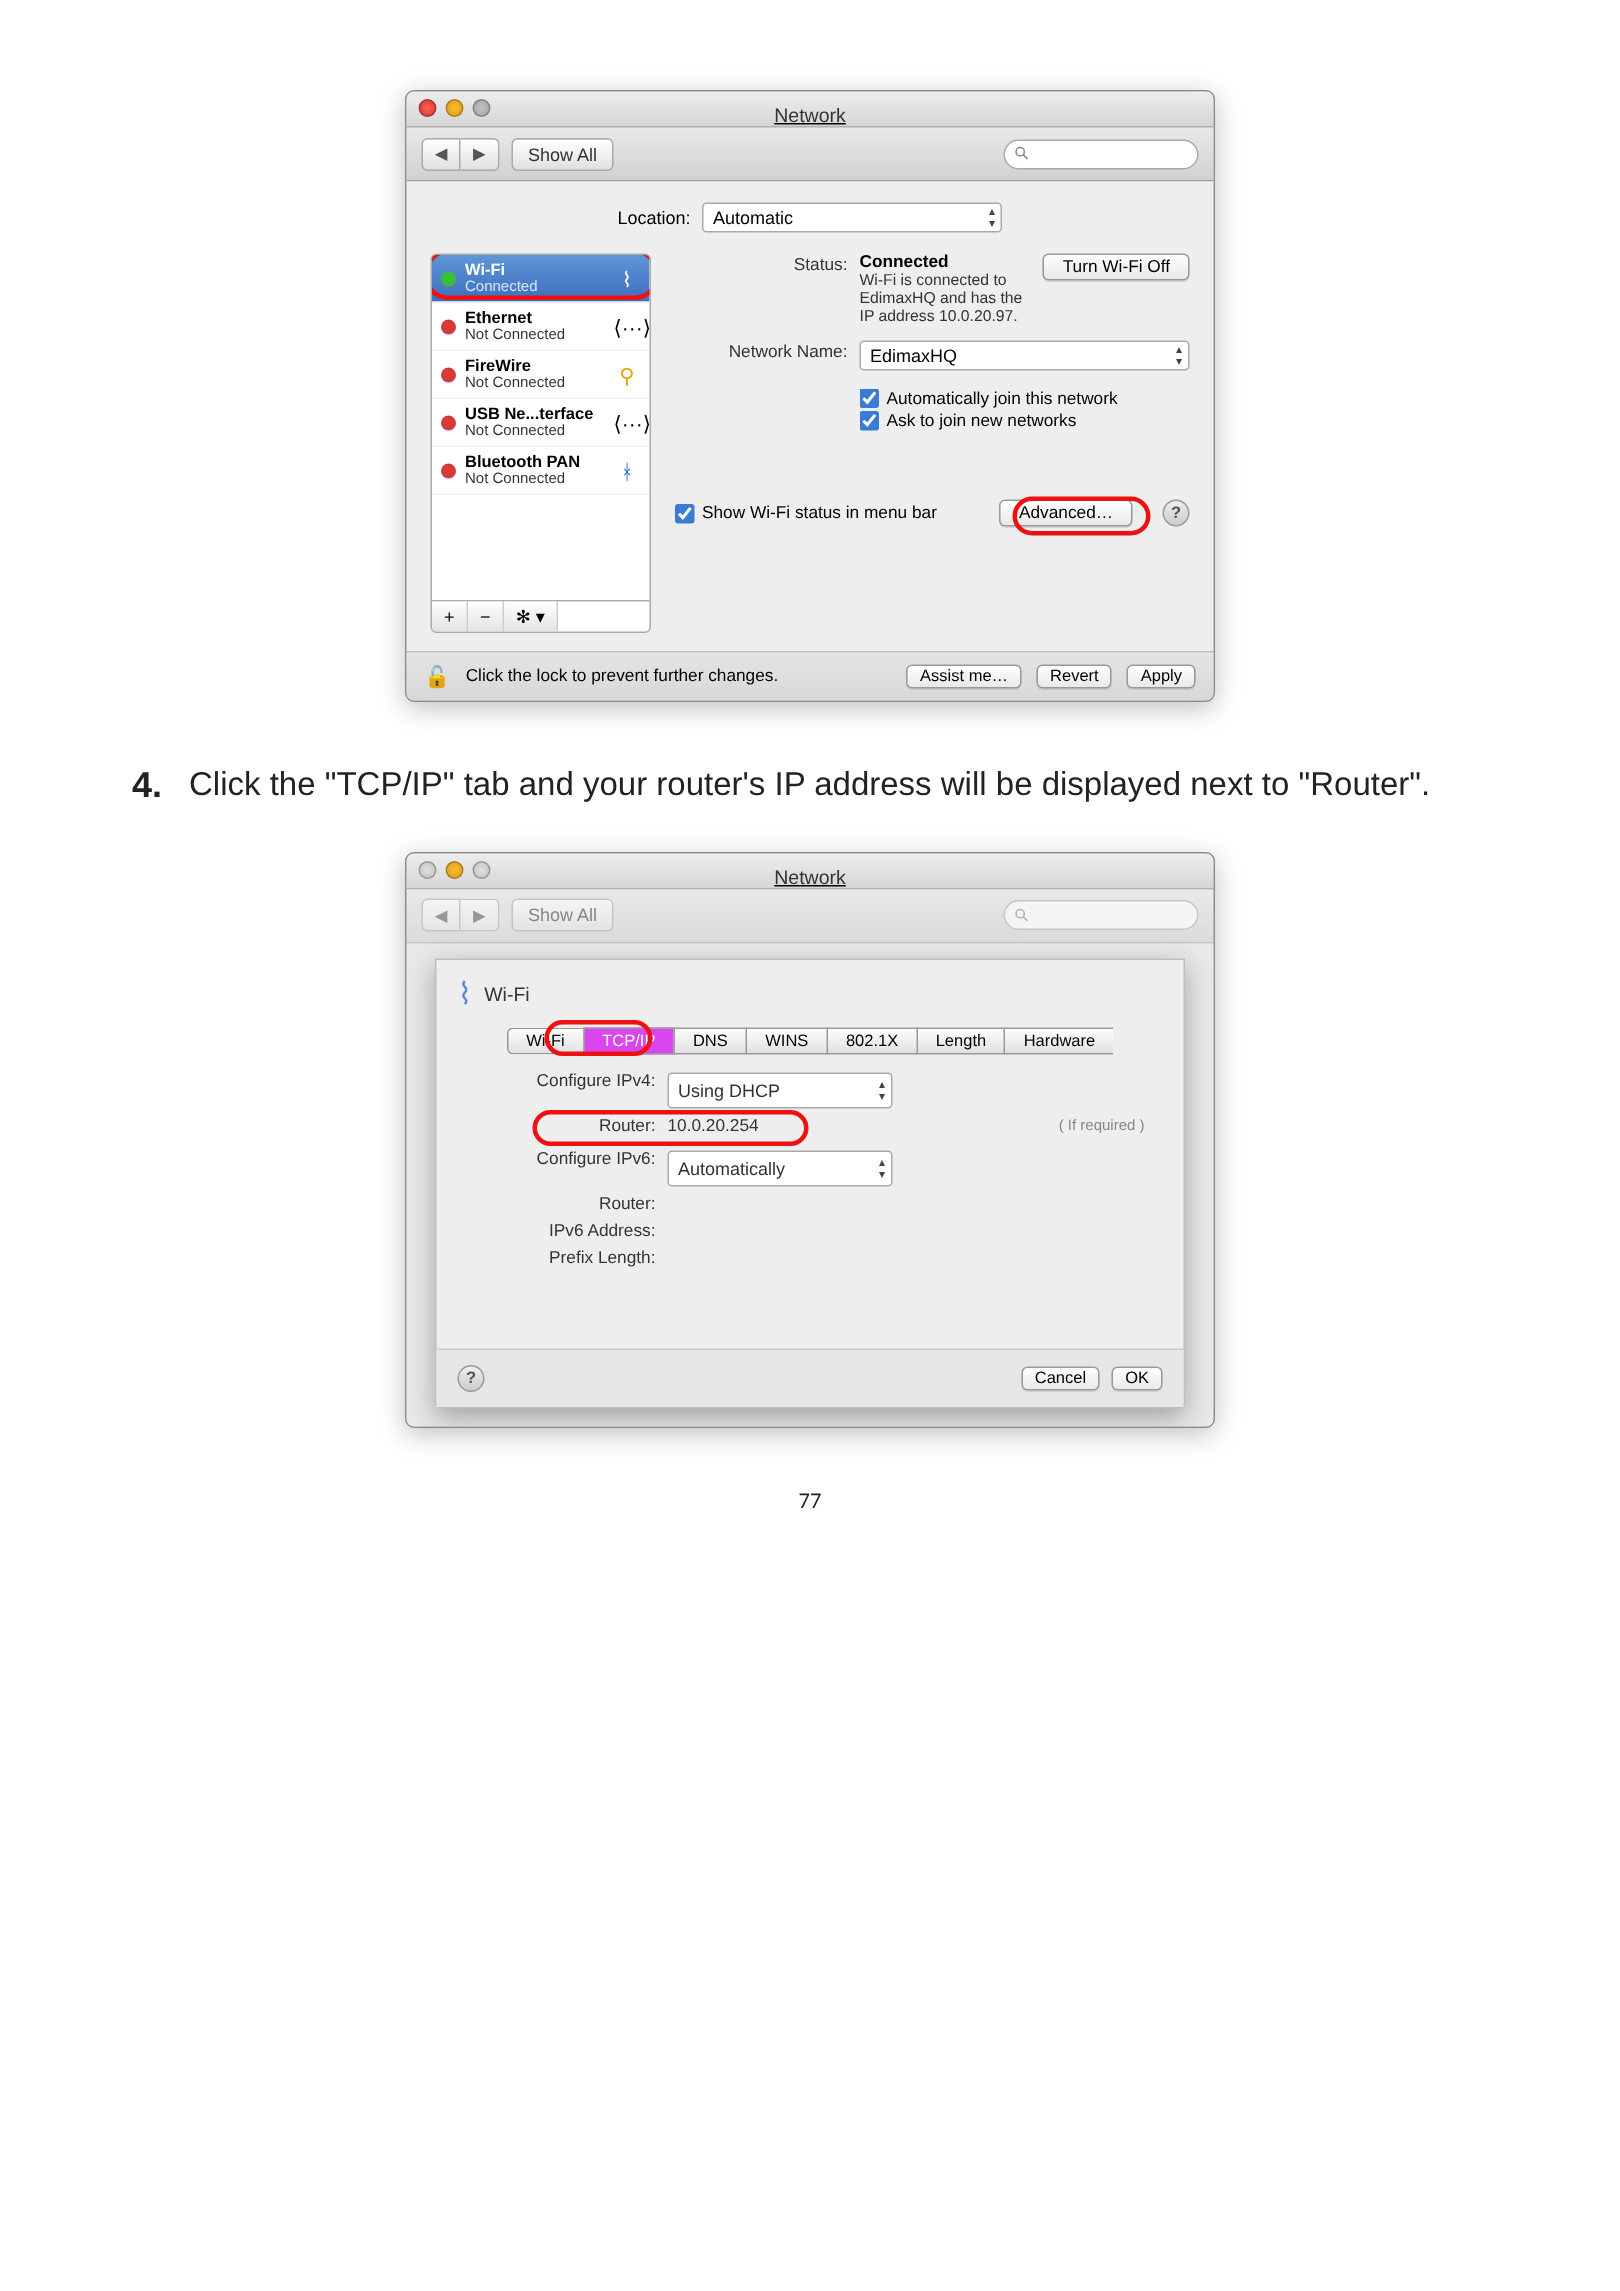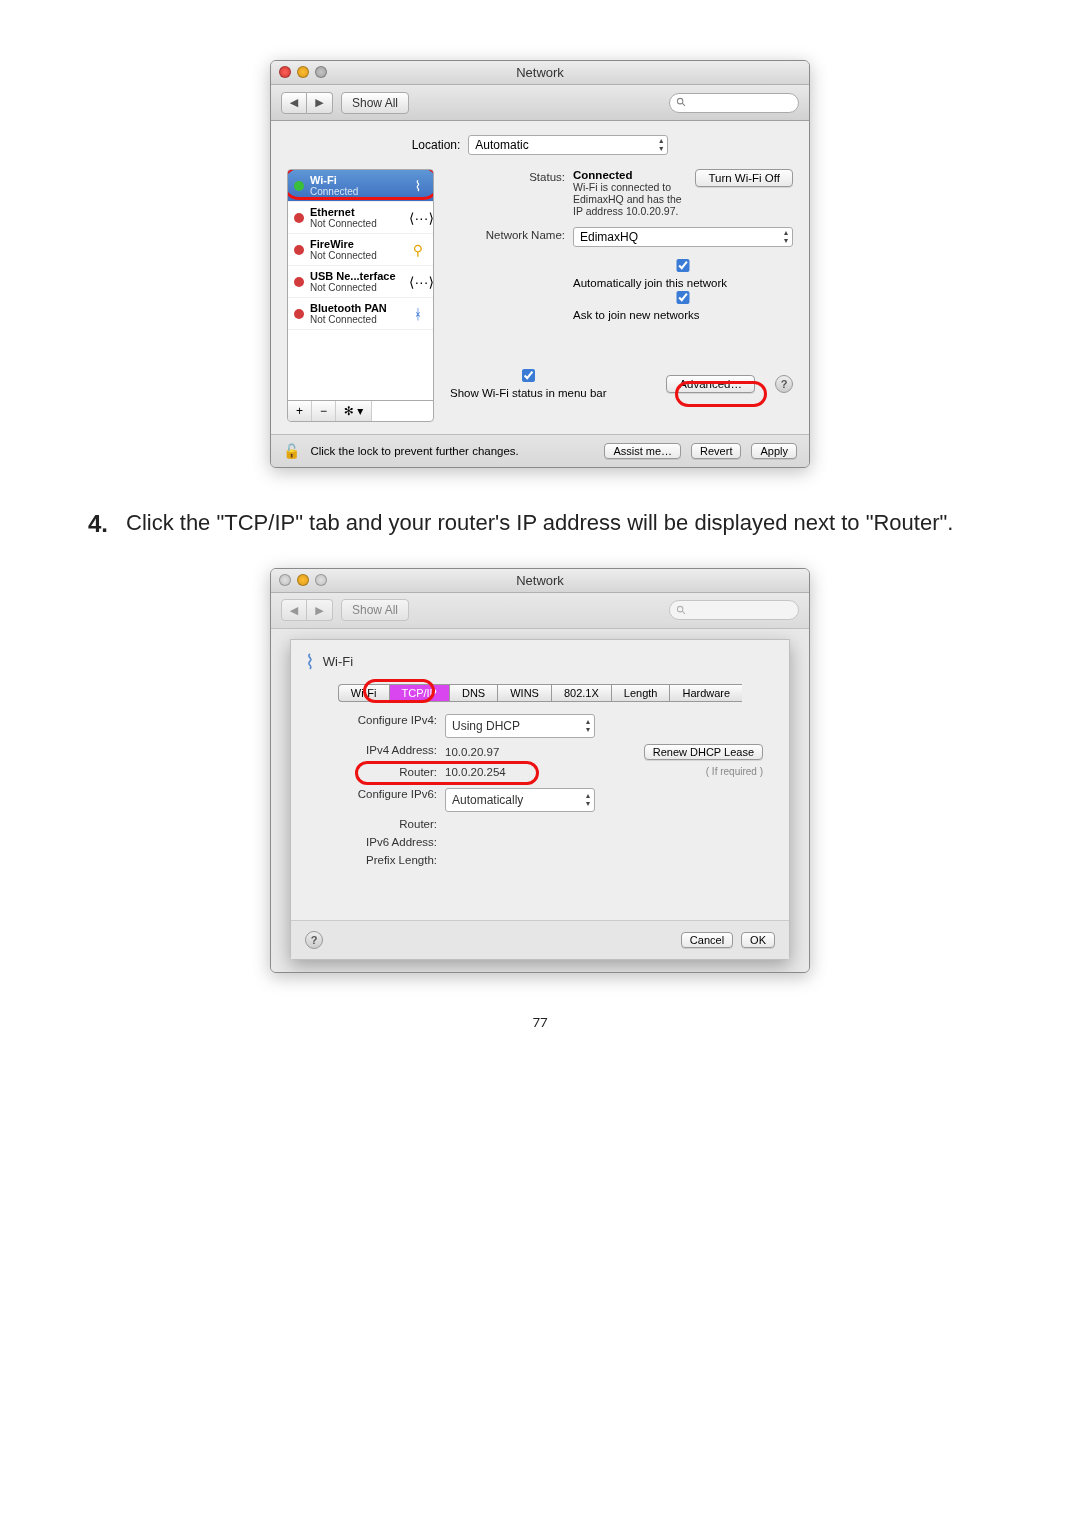--- a/index.html
+++ b/index.html
@@ -1,20 +1,20 @@
 <!DOCTYPE html>
 <html><head>
   <meta charset="utf-8">
   <style>
     * { margin: 0; padding: 0; box-sizing: border-box; font-family: "Lucida Grande", Helvetica, Arial, sans-serif; }
     body { background: #fff; width: 1080px; margin: 0 auto; padding: 0 80px 40px; }
 
     
     .mac-window { width: 540px; margin: 60px auto 40px; border: 1px solid #8a8a8a; border-radius: 6px; overflow: hidden; box-shadow: 0 4px 18px rgba(0,0,0,.25); background: #e8e8e8; }
-    .mac-titlebar { position: relative; height: 24px; background: linear-gradient(#ededed,#d6d6d6); border-bottom: 1px solid #b0b0b0; display: flex; align-items: center; }
+    .mac-titlebar { position: relative; height: 24px; background: linear-gradient(#ededed,#d6d6d6); border-bottom: 1px solid #b0b0b0; display: flex; align-items: flex-end; text-decoration: underline; }
     .traffic { position: absolute; left: 8px; top: 5px; display: flex; gap: 6px; }
     .tl { width: 12px; height: 12px; border-radius: 50%; border: 1px solid rgba(0,0,0,.25); }
     .tl.red { background: radial-gradient(#ff6159,#d03630); }
     .tl.yellow { background: radial-gradient(#ffbd2e,#d89a1e); }
     .tl.green { background: radial-gradient(#c4c4c4,#a0a0a0); }
     .tl.gray { background: radial-gradient(#e0e0e0,#c0c0c0); }
     .win-title { flex: 1; text-align: center; font-size: 13px; color: #333; }
 
     .toolbar { height: 36px; background: linear-gradient(#e9e9e9,#d1d1d1); border-bottom: 1px solid #a0a0a0; display: flex; align-items: center; padding: 0 10px; gap: 8px; }
     .navseg { display: flex; }
@@ -49,21 +49,21 @@
 
     .detail { flex: 1; font-size: 11.5px; }
     .row { display: flex; align-items: flex-start; margin-bottom: 10px; gap: 8px; }
     .row .lab { width: 115px; text-align: right; color: #333; padding-top: 2px; }
     .row .val { flex: 1; display: flex; gap: 10px; flex-wrap: wrap; align-items: flex-start; }
     .bold { font-weight: bold; }
     .aqua-btn { background: linear-gradient(#fefefe,#e9e9e9); border: 1px solid #999; border-radius: 4px; padding: 2px 12px; font-size: 11.5px; box-shadow: 0 1px 0 rgba(0,0,0,.1); }
     .aqua-btn.small { padding: 1px 8px; font-size: 11px; }
     .subtext { font-size: 10.5px; color: #333; max-width: 220px; }
     .smallnote { font-size: 10px; color: #555; max-width: 230px; margin-top: 2px; }
-    .chk { display: flex; gap: 5px; font-size: 11.5px; margin: 2px 0; flex-direction: column; }
+    .chk { display: flex; align-items: center; gap: 5px; font-size: 11.5px; margin: 2px 0; }
     .chk input { accent-color: #3a7bd5; }
 
     .annot { border: 3px solid #e11; border-radius: 18px; position: absolute; pointer-events: none; }
 
     .bottom-row { display: flex; align-items: center; margin-top: 44px; gap: 20px; }
     .bottom-row .chk { font-size: 11.5px; }
     .bottom-row .spacer { flex: 1; }
     .help-circle { width: 18px; height: 18px; border-radius: 50%; background: linear-gradient(#eee,#ccc); border: 1px solid #999; display: inline-flex; align-items: center; justify-content: center; font-size: 11px; font-weight: bold; color: #555; }
 
     .footer-bar { border-top: 1px solid #bbb; padding: 8px 12px; background: linear-gradient(#e4e4e4,#d8d8d8); display: flex; align-items: center; gap: 10px; font-size: 11.5px; }
@@ -289,28 +289,20 @@
       <div class="form-area">
         <div class="frow">
           <span class="flab">Configure IPv4:</span>
           <div class="fval">
             <span class="mac-select sm">
               <span>Using DHCP</span>
               <span class="arrows">▴<br>▾</span>
             </span>
           </div>
         </div>
-        <div class="frow">
-          <span class="flab">IPv4 Address:</span>
-          <div class="fval">
-            <span>10.0.20.97</span>
-            <div class="spacer"></div>
-            <button class="aqua-btn small">Renew DHCP Lease</button>
-          </div>
-        </div>
         <div class="frow rel">
           <span class="flab">Router:</span>
           <div class="fval">
             <span>10.0.20.254</span>
             <div class="spacer"></div>
             <span class="tinylabel">( If required )</span>
           </div>
           <div class="annot" style="left:38px;top:-5px;width:184px;height:24px"></div>
         </div>
 

